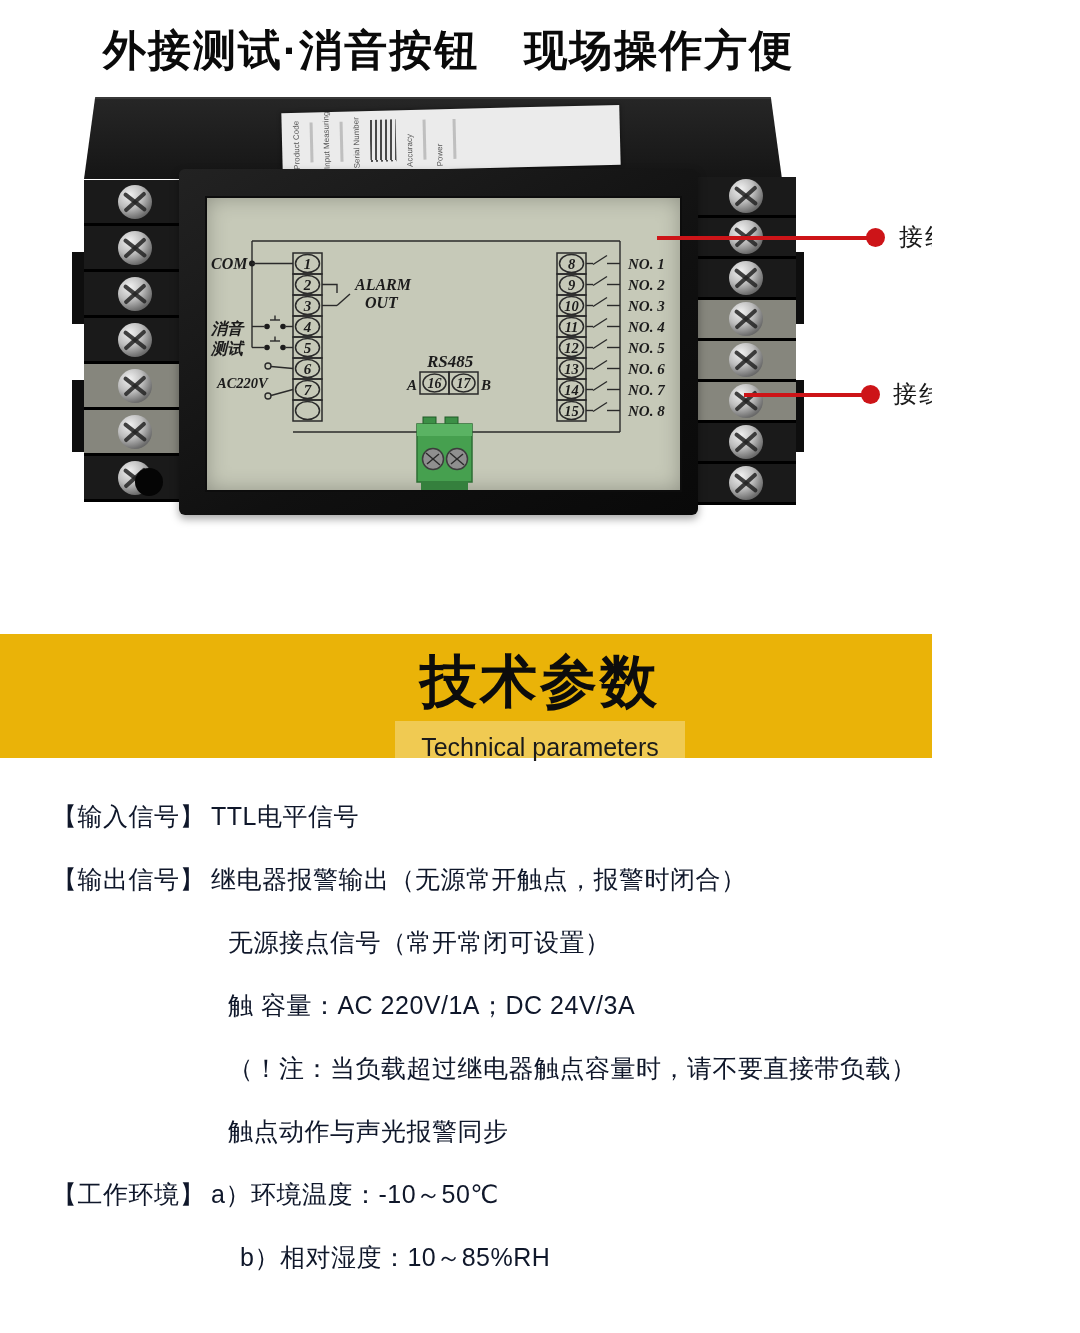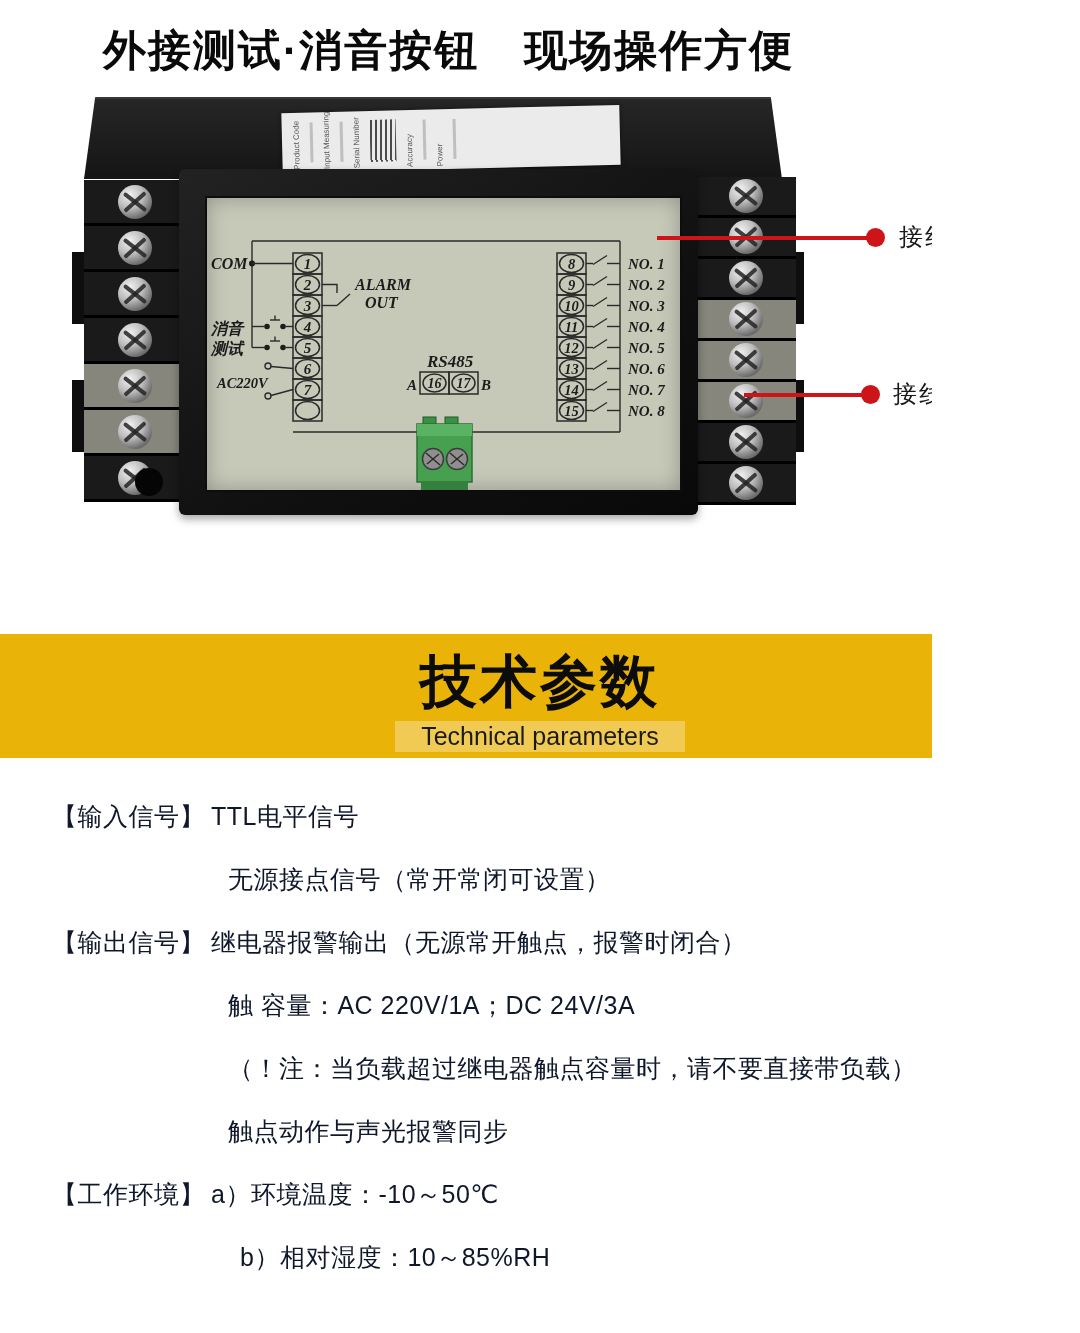--- a/index.html
+++ b/index.html
@@ -51,21 +51,21 @@
   .dc{font-family:"Liberation Sans","DejaVu Sans",sans-serif;font-weight:bold;fill:#1c1c1c;}
 
   
   .ann-line{position:absolute;height:4px;}
   .ann-dot{position:absolute;width:19px;height:19px;border-radius:50%;}
   .ann-text{position:absolute;font-size:24px;font-weight:500;color:#1a1a1a;letter-spacing:2px;white-space:nowrap;}
 
   
   .banner{position:absolute;left:0;top:634px;width:1080px;height:124px;background:#eab308;text-align:center;}
   .banner-title{margin:0;padding-top:10px;font-size:57px;font-weight:bold;color:#0c0c0c;letter-spacing:3px;}
-  .banner-sub{display:inline-block;margin-top:0px;padding:1px 26px;font-size:25px;color:#1b1b1b;
+  .banner-sub{display:inline-block;margin-top:0px;padding:12px 26px;font-size:25px;color:#1b1b1b;
               background:rgba(255,255,255,.30);}
 
   
   .specs{position:absolute;left:0;top:800px;width:1080px;}
   .row{height:63px;display:flex;align-items:flex-start;font-size:25px;font-weight:500;color:#0f172a;
        padding-left:52px;white-space:nowrap;letter-spacing:.5px;}
   .row.indent{padding-left:228px;}
   .row.indent-b{padding-left:240px;}
   .row .lbl{margin-right:6px;}
 </style>
@@ -312,28 +312,28 @@
   <section class="banner">
     <h2 class="banner-title">技术参数</h2>
     <div class="banner-sub">Technical parameters</div>
   </section>
 
   <section class="specs">
     <div class="row">
       <span class="lbl">【输入信号】</span>
       <span>TTL电平信号</span>
     </div>
-    <div class="row indent">
-      <span>无源接点信号（常开常闭可设置）</span>
-    </div>
     <div class="row">
       <span class="lbl">【输出信号】</span>
       <span>继电器报警输出（无源常开触点，报警时闭合）</span>
     </div>
     <div class="row indent">
+      <span>无源接点信号（常开常闭可设置）</span>
+    </div>
+    <div class="row indent">
       <span>触 容量：AC 220V/1A；DC 24V/3A</span>
     </div>
     <div class="row indent">
       <span>（！注：当负载超过继电器触点容量时，请不要直接带负载）</span>
     </div>
     <div class="row indent">
       <span>触点动作与声光报警同步</span>
     </div>
     <div class="row">
       <span class="lbl">【工作环境】</span>

